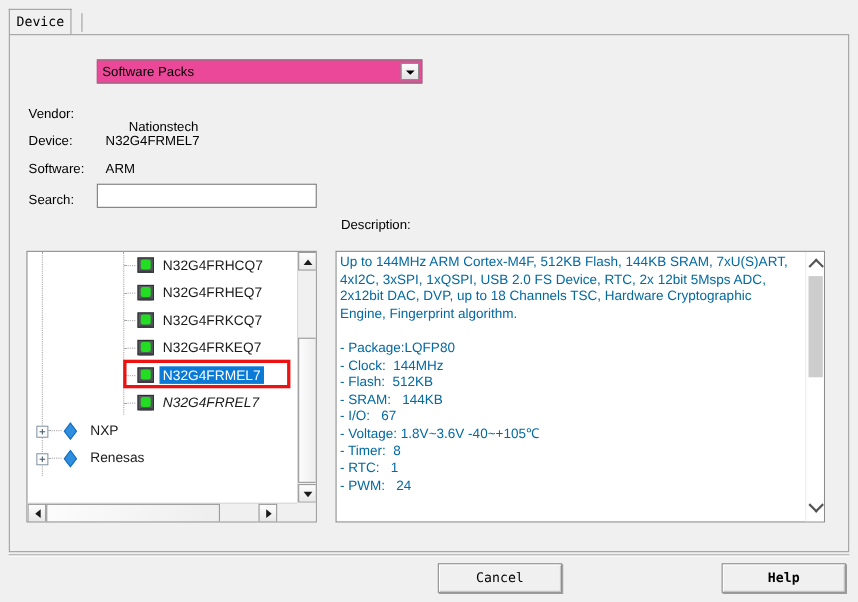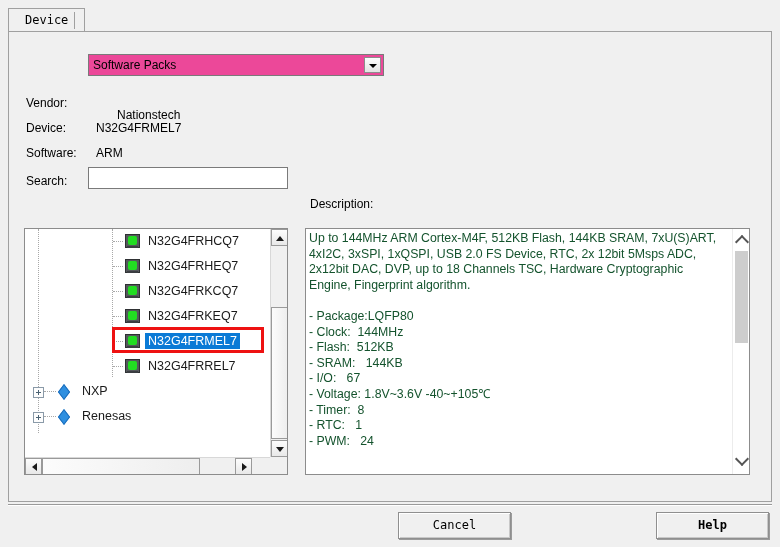--- a/index.html
+++ b/index.html
@@ -29,21 +29,21 @@
   
   .tabstrip {
     position: absolute;
     left: 8px; top: 8px;
     width: 764px; height: 24px;
   }
   .tab {
     position: absolute;
     left: 0; top: 0;
     height: 23px;
-    padding: 0 16px;
+    padding: 0 6px;
     background: #f0f0f0;
     border: 1px solid #a0a0a0;
     border-bottom: none;
     font-family: "DejaVu Sans Mono", "Liberation Mono", monospace;
     font-size: 12px;
     line-height: 23px;
     color: #000;
     box-sizing: border-box;
   }
   .tab-sep {
@@ -312,21 +312,21 @@
     border: 1px solid #8c8c8c;
     box-sizing: border-box;
     overflow: hidden;
   }
   .desc-text {
     position: absolute;
     left: 3px; top: 2px;
     width: 410px;
     font-size: 12.3px;
     line-height: 15.6px;
-    color: #14532d;
+    color: #0369a1;
     white-space: pre-wrap;
     word-wrap: break-word;
   }
   .desc-sb {
     position: absolute;
     right: 0; top: 0;
     width: 17px; height: 245px;
     background: #ffffff;
     border-left: 1px solid #ececec;
     box-sizing: border-box;
@@ -441,21 +441,21 @@
 
       <div class="tree-row" style="top:100px;">
         <span class="connector" style="left:88px;"></span>
         <span class="chip-icon" style="left:100px;"></span>
         <span class="tree-label selected" style="left:120px;">N32G4FRMEL7</span>
       </div>
 
       <div class="tree-row" style="top:125px;">
         <span class="connector" style="left:88px;"></span>
         <span class="chip-icon" style="left:100px;"></span>
-        <span class="tree-label" style="left:120px;">N32G4FRREL7</span>
+        <span class="tree-label" style="left:120px;font-style:italic;">N32G4FRREL7</span>
       </div>
 
       <div class="tree-row" style="top:150px;">
         <span class="connector" style="left:19px;width:12px;"></span>
         <span class="expander">
             <span class="h"></span>
             <span class="v"></span>
           </span>
         <span class="diamond" style="left:34px;"></span>
         <span class="tree-label" style="left:54px;">NXP</span>

